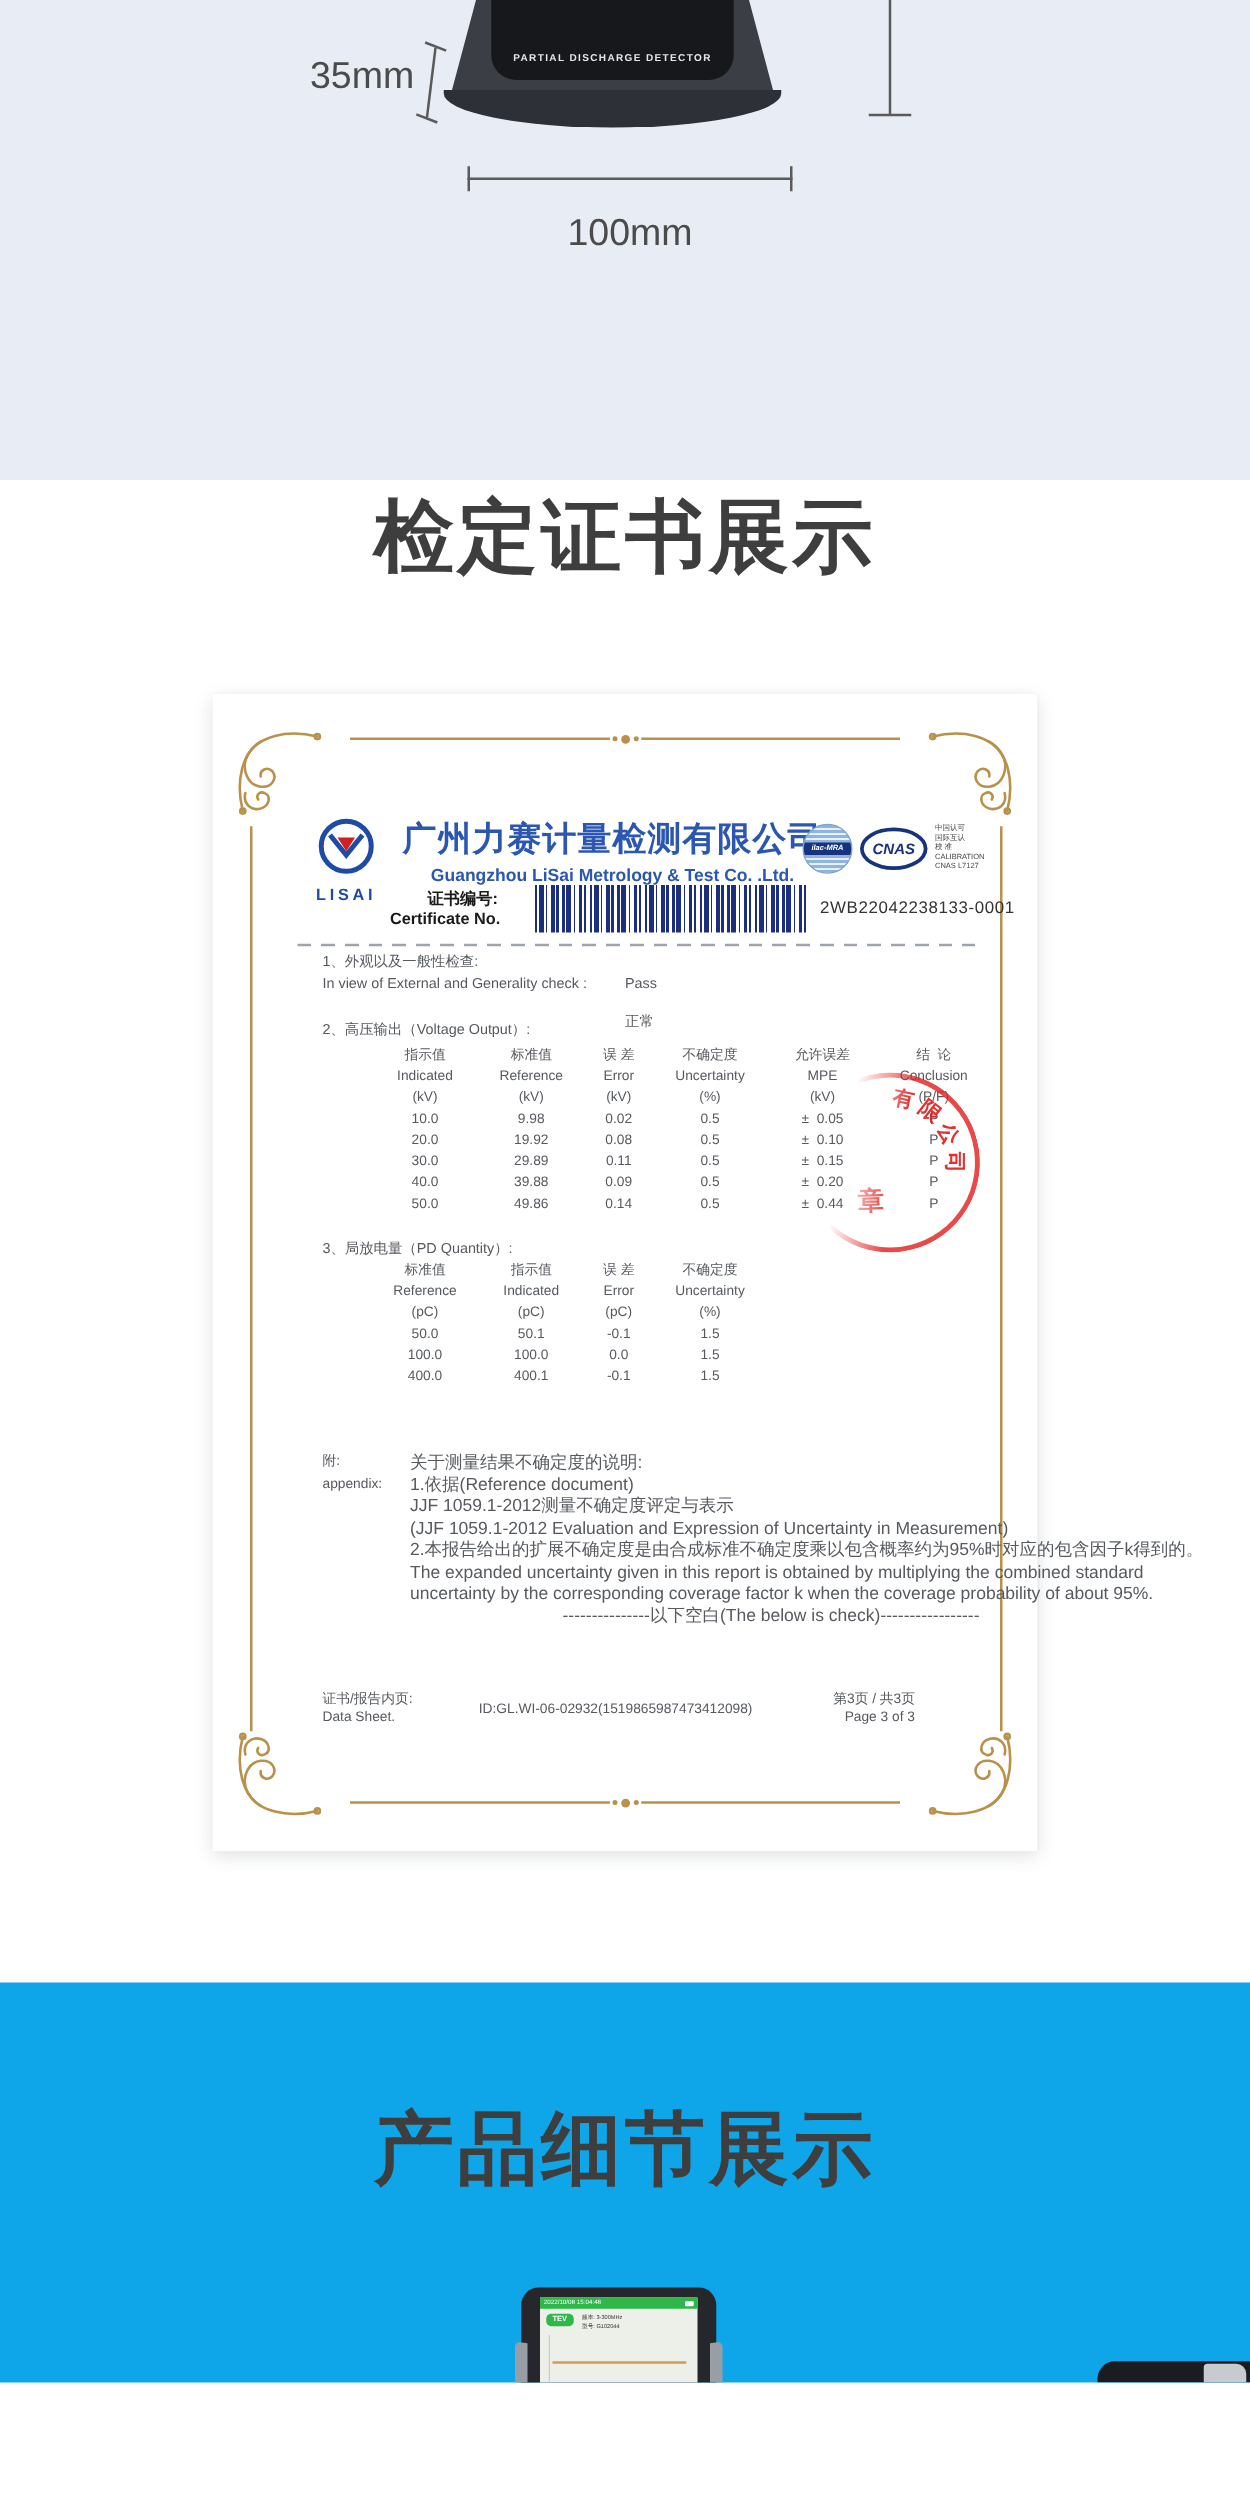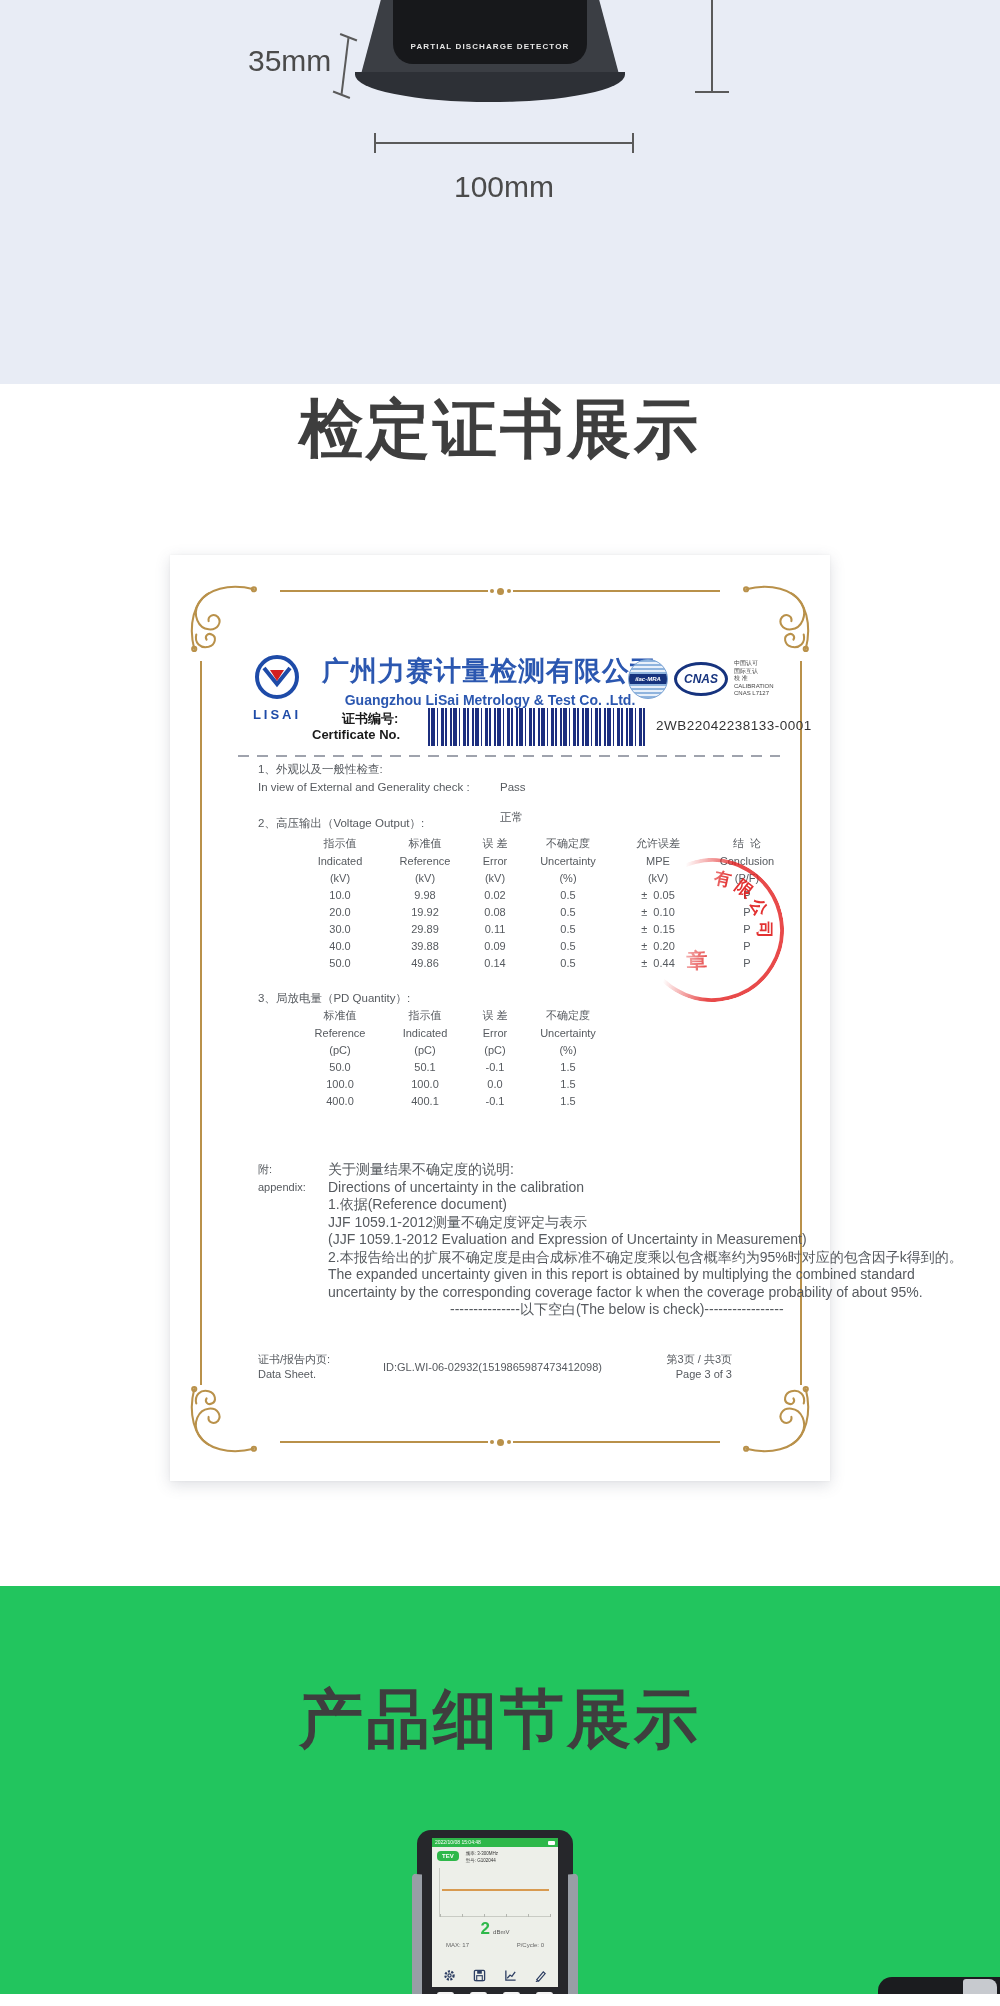--- a/index.html
+++ b/index.html
@@ -59,21 +59,21 @@
   .orn-vdots.left{left:27px;}
   .orn-vdots.right{right:25px;}
   .orn-vdots .d{margin:2px 0;}
 
   
   .logo{position:absolute;left:80px;top:99px;width:54px;text-align:center;}
   .logo-name{margin-top:3px;color:#1e4ba8;font-weight:bold;font-size:13px;letter-spacing:3px;}
   .company{position:absolute;left:150px;top:98px;width:340px;text-align:center;}
   .company-cn{font-size:27px;font-weight:bold;color:#2b57b0;letter-spacing:1px;white-space:nowrap;}
   .company-en{font-size:14px;font-weight:bold;color:#2b57b0;margin-top:3px;white-space:nowrap;}
-  .accred{position:absolute;left:458px;top:104px;display:flex;align-items:center;}
+  .accred{position:absolute;left:472px;top:104px;display:flex;align-items:center;}
   .ilac{width:38px;height:38px;border-radius:50%;border:1px solid #7aa3d4;position:relative;overflow:hidden;
         background:repeating-linear-gradient(0deg,#8fb4de 0 2px,#e8f0fa 2px 4px);}
   .ilac-band{position:absolute;left:-2px;right:-2px;top:14px;height:10px;background:#16337e;color:#fff;
              font-size:6px;font-weight:bold;font-style:italic;text-align:center;line-height:10px;}
   .cnas{width:48px;height:28px;border:3px solid #16337e;border-radius:50%;margin-left:6px;display:flex;
         align-items:center;justify-content:center;color:#16337e;font-weight:bold;font-style:italic;font-size:12px;}
   .accred-text{margin-left:6px;font-size:6px;color:#444;line-height:7.5px;text-align:left;}
   .certno-label{position:absolute;left:142px;top:156px;font-weight:bold;color:#1a1a1a;font-size:13px;line-height:16px;}
   .certno-label .cn{padding-left:30px;}
   .barcode{position:absolute;left:258px;top:153px;width:218px;height:38px;
@@ -116,21 +116,21 @@
   .appx-label{position:absolute;left:88px;top:606px;line-height:17.5px;font-size:11px;color:#565a5f;}
   .appx-lines{position:absolute;left:158px;top:606px;line-height:17.5px;font-size:14px;color:#565a5f;}
   .appx-lines .line{white-space:pre;}
   .appx-lines .line:last-child{padding-left:122px;}
   .foot-left{position:absolute;left:88px;top:797px;line-height:15px;font-size:11px;color:#565a5f;}
   .foot-id{position:absolute;left:213px;top:806px;font-size:11px;color:#565a5f;}
   .foot-right{position:absolute;left:460px;top:797px;width:102px;text-align:right;line-height:15px;
               font-size:11px;color:#565a5f;}
 
   
-  .sec-details{position:absolute;left:0;top:1586px;width:1000px;height:408px;background:#22c55e;overflow:hidden;}
+  .sec-details{position:absolute;left:0;top:1586px;width:1000px;height:320px;background:#0ea5e9;overflow:hidden;}
   .sec-details .big-title{top:90px;}
   .sub-title{position:absolute;top:178px;width:100%;text-align:center;font-size:28px;color:#4c4c4c;letter-spacing:2px;}
 
   .dev{position:absolute;left:417px;top:244px;width:156px;height:176px;background:#26272b;border-radius:14px 14px 0 0;}
   .dev-shoulder{position:absolute;top:44px;width:10px;height:132px;background:#989ea6;}
   .dev-shoulder.l{left:-5px;transform:skewY(6deg);border-radius:4px 0 0 0;}
   .dev-shoulder.r{right:-5px;transform:skewY(-6deg);border-radius:0 4px 0 0;}
   .screen{position:absolute;left:15px;top:8px;width:126px;height:149px;background:#edefe9;overflow:hidden;}
   .sbar{height:9px;background:#2eb84a;color:#fff;font-size:5px;line-height:9px;padding:0 3px;
         display:flex;justify-content:space-between;align-items:center;}
@@ -395,21 +395,20 @@
             <div class="tcell">1.5</div>
           </div>
         </div>
 
       <div class="appx-label">
         <div>附:</div>
         <div>appendix:</div>
       </div>
       <div class="appx-lines">
           <div class="line">关于测量结果不确定度的说明:</div>
-          <div class="line">Directions of uncertainty in the calibration</div>
           <div class="line">1.依据(Reference document)</div>
           <div class="line">JJF 1059.1-2012测量不确定度评定与表示</div>
           <div class="line">(JJF 1059.1-2012 Evaluation and Expression of Uncertainty in Measurement)</div>
           <div class="line">2.本报告给出的扩展不确定度是由合成标准不确定度乘以包含概率约为95%时对应的包含因子k得到的。</div>
           <div class="line">The expanded uncertainty given in this report is obtained by multiplying the combined standard</div>
           <div class="line">uncertainty by the corresponding coverage factor k when the coverage probability of about 95%.</div>
           <div class="line">---------------以下空白(The below is check)-----------------</div>
         </div>
 
       <div class="foot-left">

